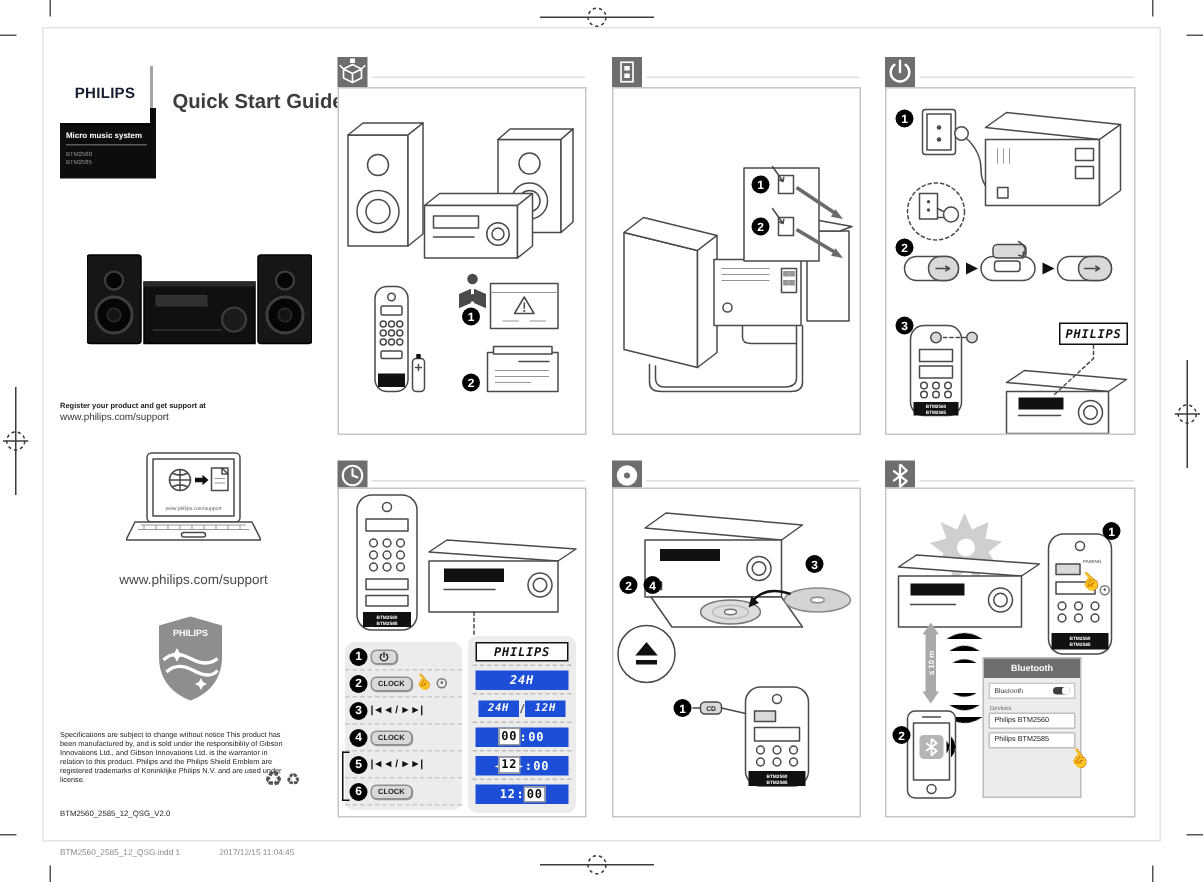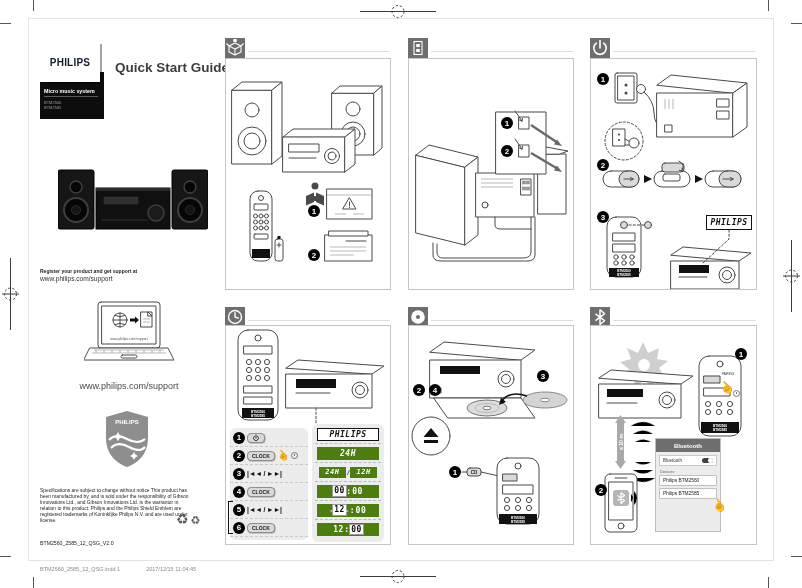--- a/index.html
+++ b/index.html
@@ -64,21 +64,21 @@
         color:#222;display:inline-flex;align-items:center;justify-content:center;height:10px;padding:0 4px;
         box-shadow:.5px .5px 0 #9a9a9a;}
   .skip{font-size:7px;font-weight:bold;letter-spacing:-.3px;color:#111;white-space:nowrap;}
   .hand{display:inline-block;font-size:10px;color:#444;transform:rotate(-40deg);line-height:1;}
   .mini-clock{width:7px;height:7px;border:.8px solid #777;border-radius:50%;display:inline-block;
               background:radial-gradient(circle at 50% 42%,#777 0 .8px,transparent 1px);}
   .bracket{position:absolute;left:-2px;top:73px;width:5px;height:33px;border:1.5px solid #111;border-right:none;}
   .disp-box{position:absolute;left:86px;top:98px;width:72px;height:118px;background:#ececec;border-radius:6px;padding:1px 3px;}
   .drow{height:19px;display:flex;align-items:center;justify-content:center;border-bottom:1px dashed #bdbdbd;}
   .drow:last-child{border-bottom:none;}
-  .lcd{background:#4d7c0f;color:#fff;width:62px;height:13px;display:flex;align-items:center;justify-content:center;font-size:8px;gap:.5px;}
+  .lcd{background:#1d4ed8;color:#fff;width:62px;height:13px;display:flex;align-items:center;justify-content:center;font-size:8px;gap:.5px;}
   .lcd.light{background:#fff;color:#111;border:1.5px solid #111;}
   .lcd.sm{width:27px;height:11px;font-size:7px;}
   .inv{background:#fff;color:#0c0c0c;outline:.5px solid #999;padding:0 1px;line-height:1.15;}
   .slash{color:#666;font-size:8px;margin:0 1px;font-weight:bold;font-style:italic;}
   .arrtiny{font-size:4px;color:#fff;}
 
   
   .callout{position:absolute;border:1.5px solid #111;background:#fff;display:flex;align-items:center;justify-content:center;}
 
   

